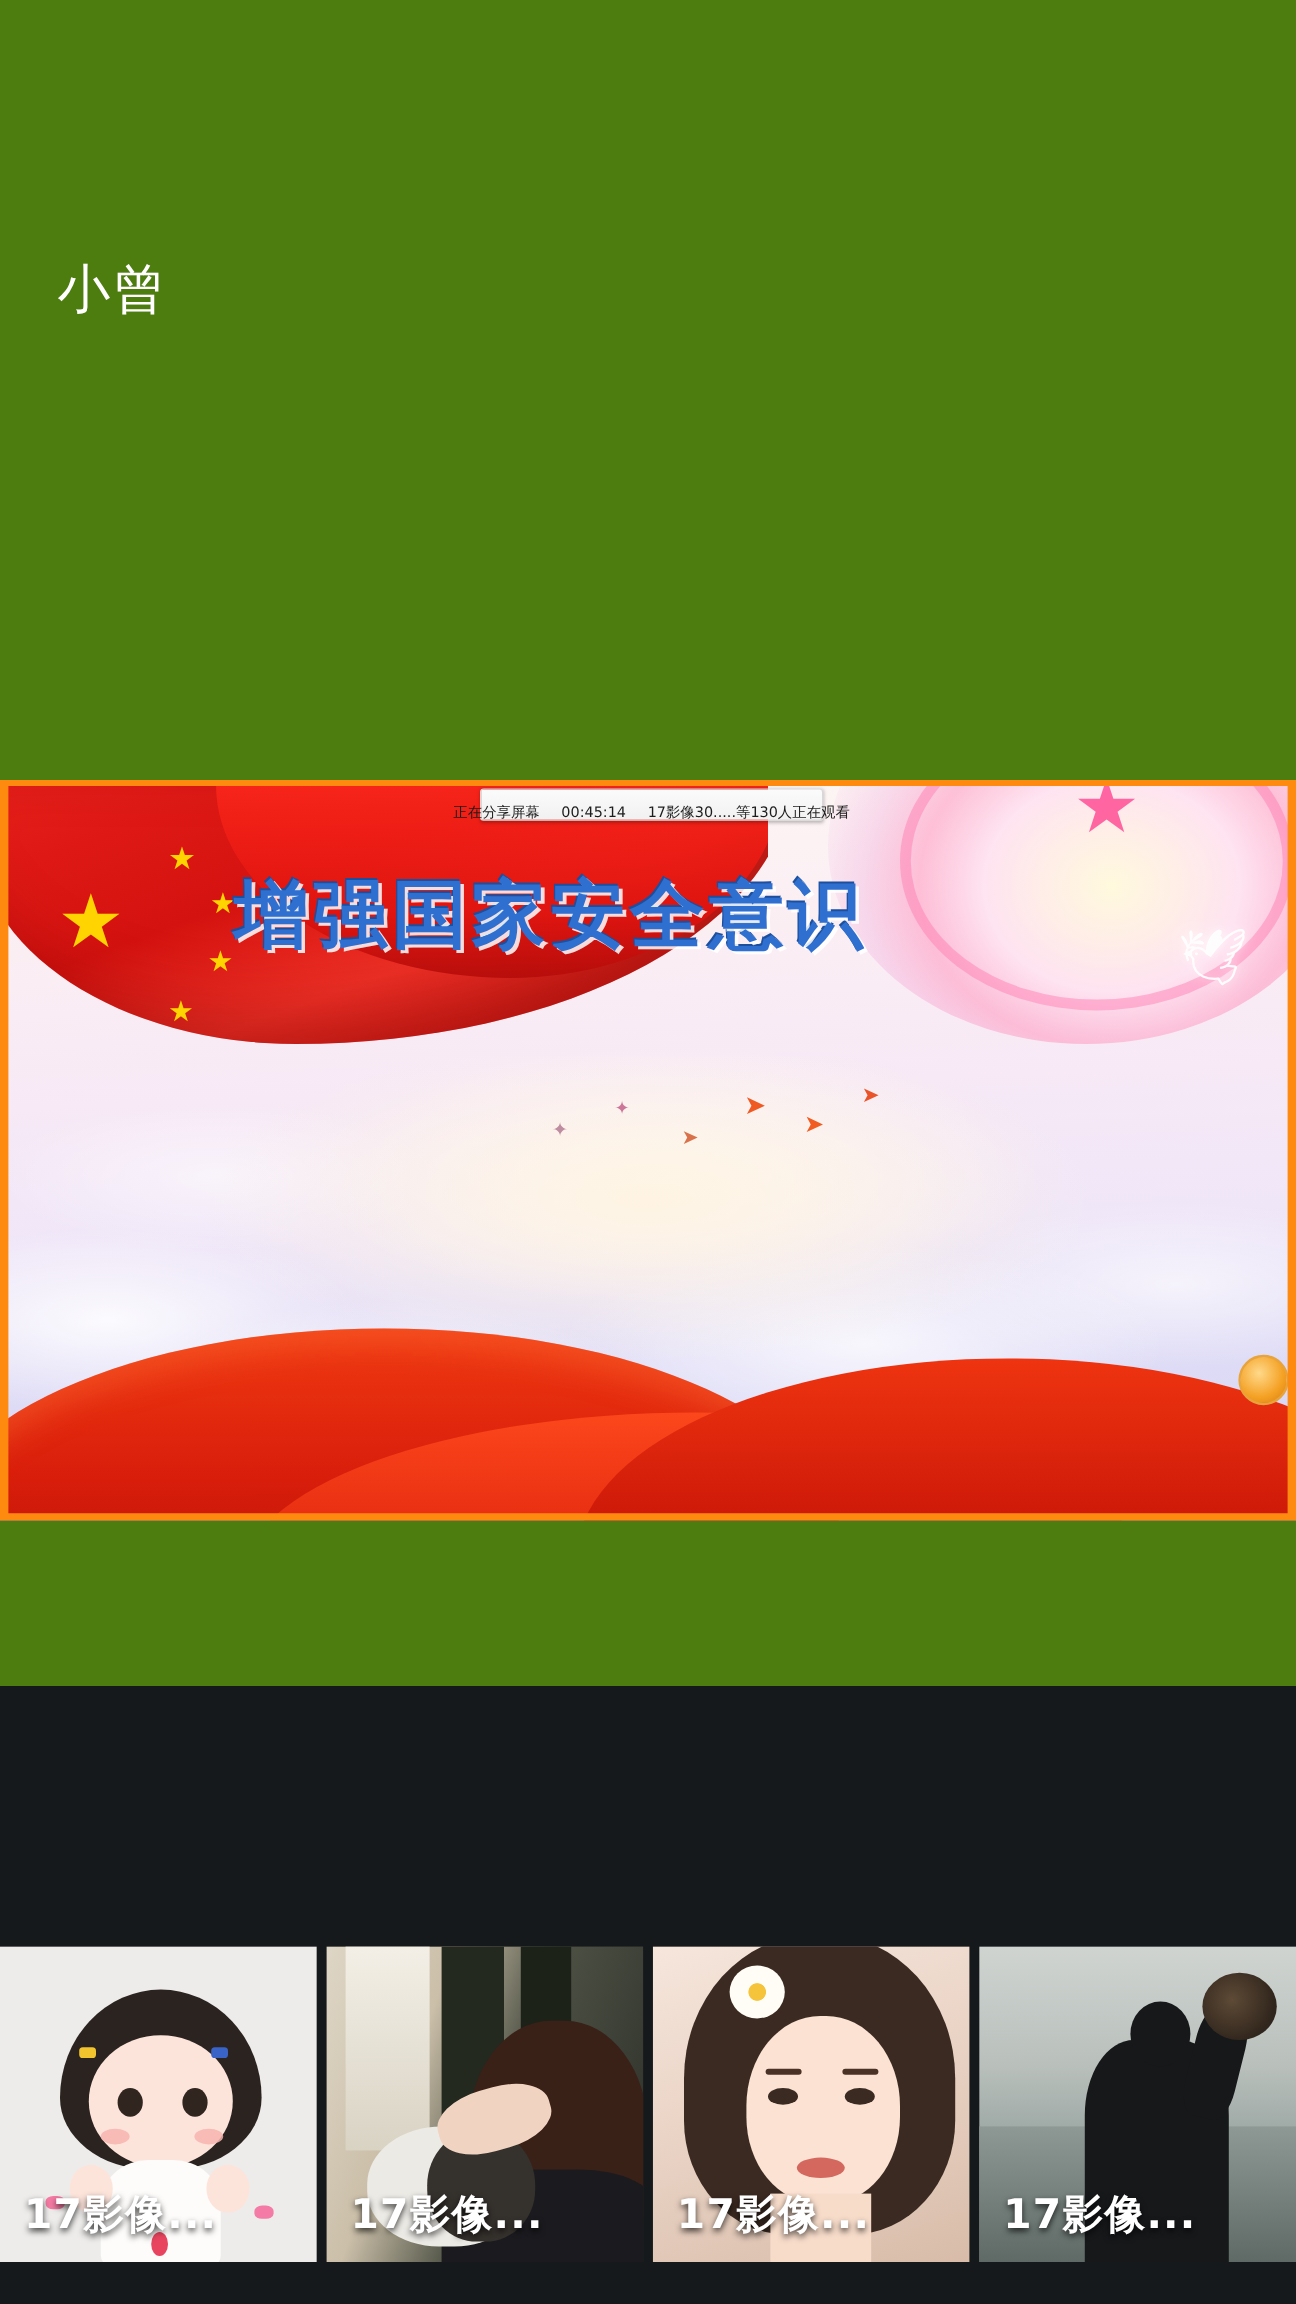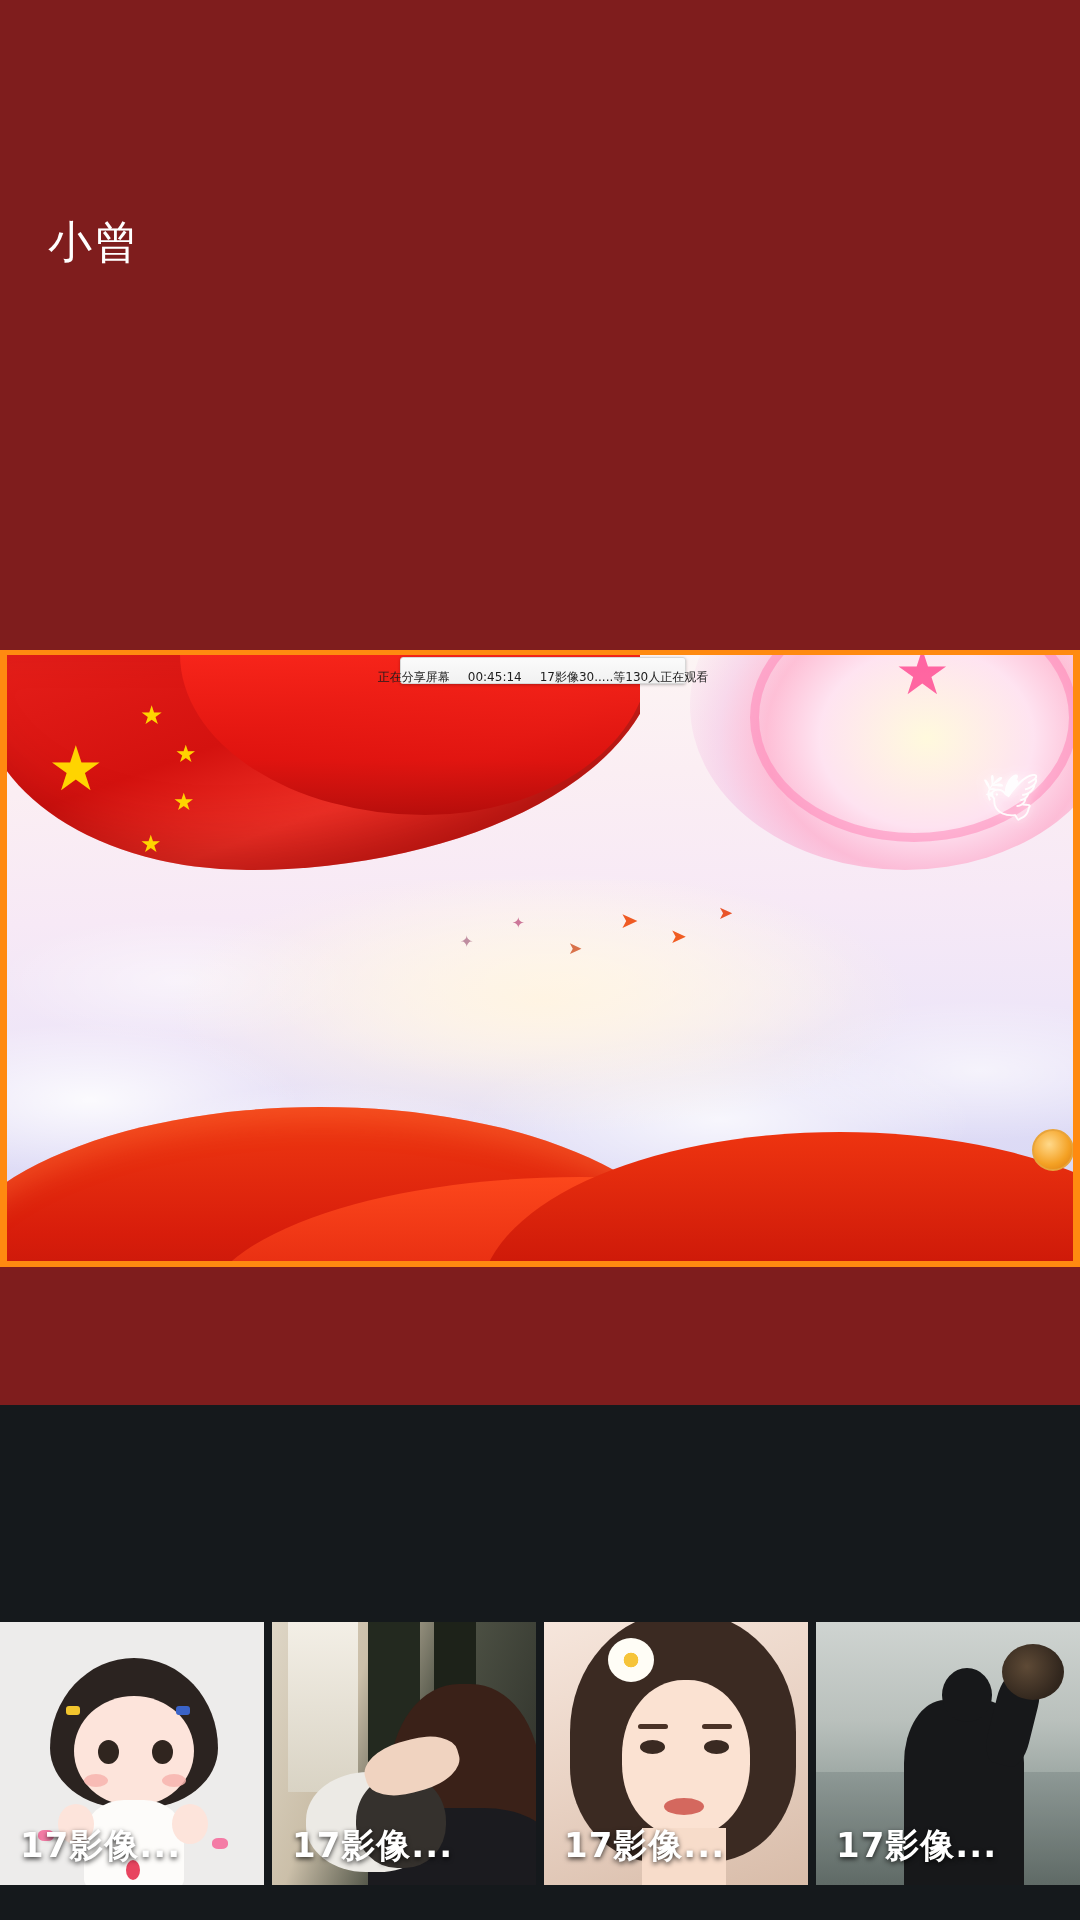--- a/index.html
+++ b/index.html
@@ -2,21 +2,21 @@
 <html><head>
 <meta charset="utf-8">
 <style>
   * { margin:0; padding:0; box-sizing:border-box; }
   html,body {
     width:1080px; height:1920px;
     background:#15191c;
     font-family:"Liberation Sans","DejaVu Sans",sans-serif;
     overflow:hidden;
   }
-  #app { position:relative; width:1080px; height:1405px; background:#7f1d1d; }
+  #app { position:relative; width:1080px; height:1405px; background:#4d7c0f; }
 
   
   .participant-name{
     position:absolute; left:48px; top:220px;
     font-size:44px; color:#ffffff; letter-spacing:2px;
     font-weight:400; line-height:1;
   }
 
   
   .poster{
@@ -248,20 +248,21 @@
     <div class="birds">
       <span class="bird b1">✦</span>
         <span class="bird b2">✦</span>
         <span class="bird b3">➤</span>
       <span class="bird b4">➤</span>
         <span class="bird b5">➤</span>
         <span class="bird b6">➤</span>
     </div>
 
     <div class="headline-block">
+      <div class="poster-h1">增强国家安全意识</div>
     </div>
 
     <div class="ribbon">
       <div class="wave wave-a"></div>
       <div class="wave wave-c"></div>
       <div class="wave wave-b"></div>
     </div>
     <div class="seal"></div>
 
     <div class="poster-frame"></div>

